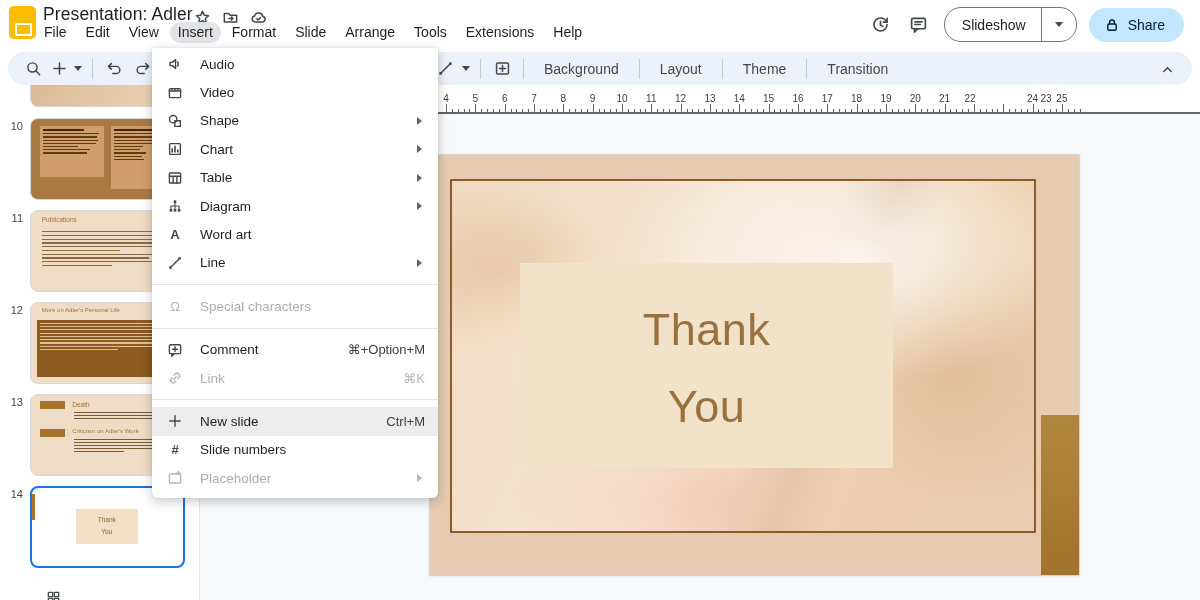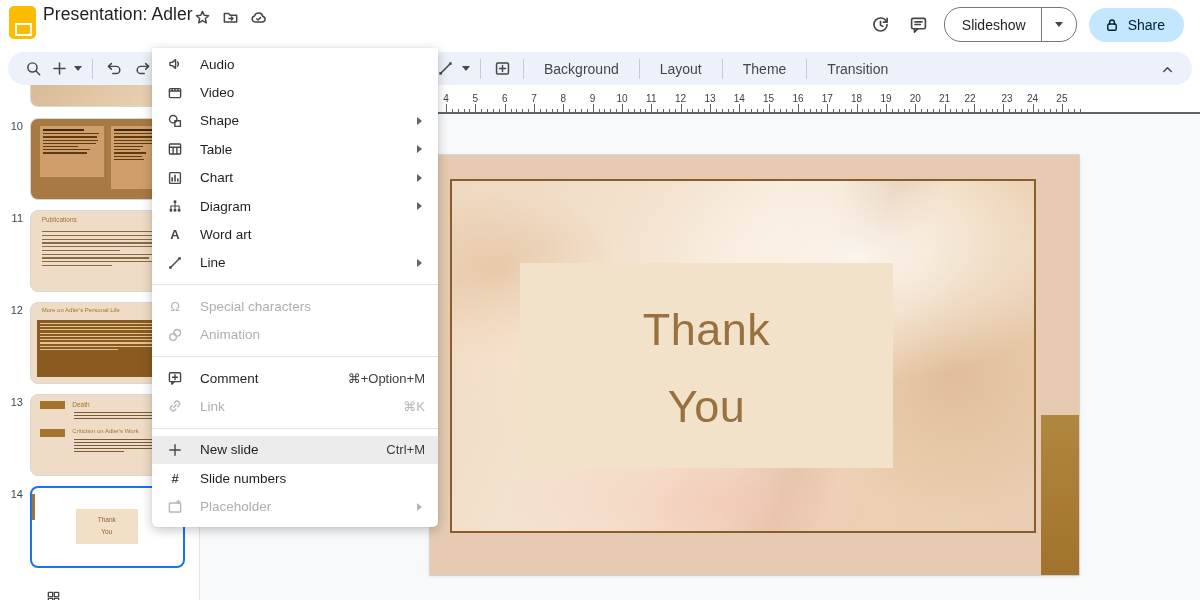--- a/index.html
+++ b/index.html
@@ -217,21 +217,21 @@
       <div class="tick minor" style="left: 750.476px;"></div>
       <div class="tick minor" style="left: 756.342px;"></div>
       <div class="tick minor" style="left: 762.208px;"></div>
       <div class="tick minor" style="left: 768.074px;"></div>
       <span class="rn" style="left: 770px;">22</span>
       <div class="tick major" style="left: 773.94px;"></div>
       <div class="tick minor" style="left: 779.806px;"></div>
       <div class="tick minor" style="left: 785.672px;"></div>
       <div class="tick minor" style="left: 791.538px;"></div>
       <div class="tick minor" style="left: 797.404px;"></div>
-      <span class="rn" style="left: 807px; text-align: right;">23</span>
+      <span class="rn" style="left: 846px; text-align: right;">23</span>
       <div class="tick major" style="left: 803.27px;"></div>
       <div class="tick minor" style="left: 809.136px;"></div>
       <div class="tick minor" style="left: 815.002px;"></div>
       <div class="tick minor" style="left: 820.868px;"></div>
       <div class="tick minor" style="left: 826.734px;"></div>
       <span class="rn" style="left: 832.6px;">24</span>
       <div class="tick major" style="left: 832.6px;"></div>
       <div class="tick minor" style="left: 838.466px;"></div>
       <div class="tick minor" style="left: 844.332px;"></div>
       <div class="tick minor" style="left: 850.198px;"></div>
@@ -431,20 +431,32 @@
           <path d="M2.2 4.2 H6.2 L7.7 5.8 H13.8 V12.2 H2.2 Z"></path>
           <path d="M6.5 9 H10.3 M8.9 7.6 L10.3 9 L8.9 10.4"></path>
         </svg>
       </span>
     <span class="hdr-ic" style="left:249px">
         <svg viewBox="0 0 16 16" fill="none" stroke="currentColor" stroke-width="1.4" stroke-linecap="round" stroke-linejoin="round">
           <path d="M4.8 12.2 H11.6 A2.6 2.6 0 0 0 12.1 7.05 A4.1 4.1 0 0 0 4.2 6.6 A2.85 2.85 0 0 0 4.8 12.2 Z"></path>
           <path d="M6.4 9.2 L7.6 10.4 L9.9 8.1"></path>
         </svg>
       </span>
+    <nav class="menubar" id="menubar">
+        <span class="mb-item">File</span>
+        <span class="mb-item">Edit</span>
+        <span class="mb-item">View</span>
+        <span class="mb-item active">Insert</span>
+        <span class="mb-item">Format</span>
+        <span class="mb-item">Slide</span>
+        <span class="mb-item">Arrange</span>
+        <span class="mb-item">Tools</span>
+        <span class="mb-item">Extensions</span>
+        <span class="mb-item">Help</span>
+      </nav>
     <div class="header-right">
       <span class="ic-btn">
           <svg viewBox="0 0 16 16" fill="none" stroke="currentColor" stroke-width="1.4" stroke-linecap="round" stroke-linejoin="round">
             <path d="M13.5 8 A5.5 5.5 0 1 1 8 2.5 C10.2 2.5 12.1 3.8 13.1 5.6"></path>
             <path d="M13.6 2.8 V6 H10.4"></path>
             <path d="M8 5.4 V8.4 L10 9.6"></path>
           </svg>
         </span>
       <span class="ic-btn">
           <svg viewBox="0 0 16 16" fill="none" stroke="currentColor" stroke-width="1.4" stroke-linecap="round" stroke-linejoin="round">
@@ -501,37 +513,37 @@
           </svg>
         </span>
         <span class="mi-label">Shape</span>
         <span class="mi-right">
           <span class="mi-sub"></span>
         </span>
       </div>
       <div class="menu-item">
         <span class="mi-icon">
           <svg viewBox="0 0 16 16" fill="none" stroke="currentColor" stroke-width="1.4" stroke-linecap="round" stroke-linejoin="round">
+            <rect x="2.6" y="2.6" width="10.8" height="10.8" rx="0.8"></rect>
+            <path d="M5.2 10.9 V7.8 M8 10.9 V5.4 M10.8 10.9 V9.1" stroke-width="1.6"></path>
+          </svg>
+        </span>
+        <span class="mi-label">Chart</span>
+        <span class="mi-right">
+          <span class="mi-sub"></span>
+        </span>
+      </div>
+      <div class="menu-item">
+        <span class="mi-icon">
+          <svg viewBox="0 0 16 16" fill="none" stroke="currentColor" stroke-width="1.4" stroke-linecap="round" stroke-linejoin="round">
             <rect x="2.4" y="3" width="11.2" height="10" rx="0.8"></rect>
             <path d="M2.4 6.2 H13.6 M6.1 6.2 V13 M9.9 6.2 V13"></path>
           </svg>
         </span>
         <span class="mi-label">Table</span>
-        <span class="mi-right">
-          <span class="mi-sub"></span>
-        </span>
-      </div>
-      <div class="menu-item">
-        <span class="mi-icon">
-          <svg viewBox="0 0 16 16" fill="none" stroke="currentColor" stroke-width="1.4" stroke-linecap="round" stroke-linejoin="round">
-            <rect x="2.6" y="2.6" width="10.8" height="10.8" rx="0.8"></rect>
-            <path d="M5.2 10.9 V7.8 M8 10.9 V5.4 M10.8 10.9 V9.1" stroke-width="1.6"></path>
-          </svg>
-        </span>
-        <span class="mi-label">Chart</span>
         <span class="mi-right">
           <span class="mi-sub"></span>
         </span>
       </div>
       <div class="menu-item">
         <span class="mi-icon">
           <svg viewBox="0 0 16 16" fill="none" stroke="currentColor" stroke-width="1.4" stroke-linecap="round" stroke-linejoin="round">
             <rect x="6.7" y="2.4" width="2.6" height="2.6" fill="currentColor" stroke="none"></rect>
             <rect x="2.6" y="11" width="2.6" height="2.6" fill="currentColor" stroke="none"></rect>
             <rect x="6.7" y="11" width="2.6" height="2.6" fill="currentColor" stroke="none"></rect>
@@ -561,30 +573,20 @@
         <span class="mi-right">
           <span class="mi-sub"></span>
         </span>
       </div>
       <div class="menu-divider"></div>
       <div class="menu-item disabled">
         <span class="mi-icon glyph">Ω</span>
         <span class="mi-label">Special characters</span>
         <span class="mi-right"></span>
       </div>
-      <div class="menu-item disabled">
-        <span class="mi-icon">
-          <svg viewBox="0 0 16 16" fill="none" stroke="currentColor" stroke-width="1.4" stroke-linecap="round" stroke-linejoin="round">
-            <circle cx="6.1" cy="9.9" r="3.3"></circle>
-            <circle cx="10.2" cy="5.8" r="3.3"></circle>
-          </svg>
-        </span>
-        <span class="mi-label">Animation</span>
-        <span class="mi-right"></span>
-      </div>
       <div class="menu-divider"></div>
       <div class="menu-item">
         <span class="mi-icon">
           <svg viewBox="0 0 16 16" fill="none" stroke="currentColor" stroke-width="1.4" stroke-linecap="round" stroke-linejoin="round">
             <rect x="2.4" y="2.8" width="11.2" height="8.8" rx="1.2"></rect>
             <path d="M8 4.8 V9.6 M5.6 7.2 H10.4"></path>
             <path d="M4.8 11.6 V14.2 L7.4 11.6"></path>
           </svg>
         </span>
         <span class="mi-label">Comment</span>

